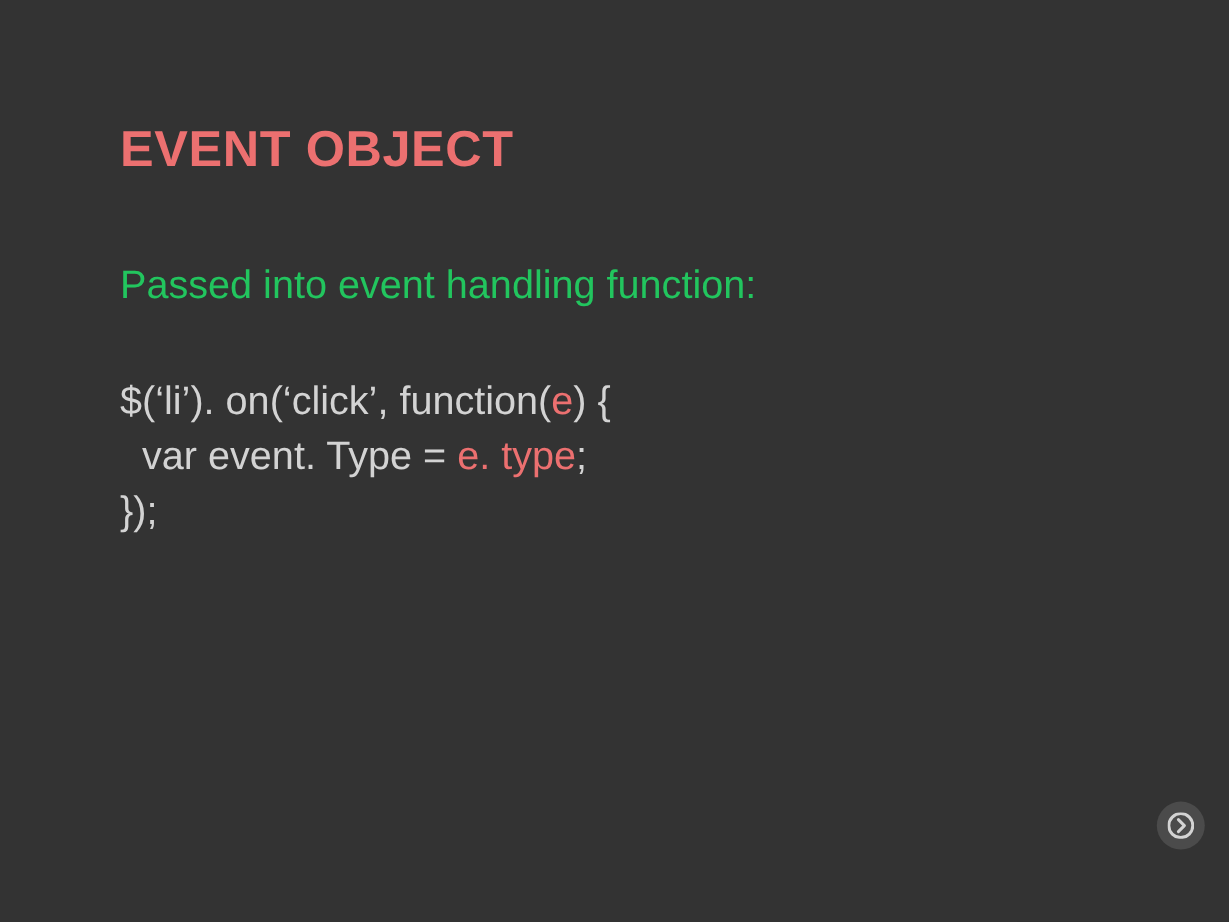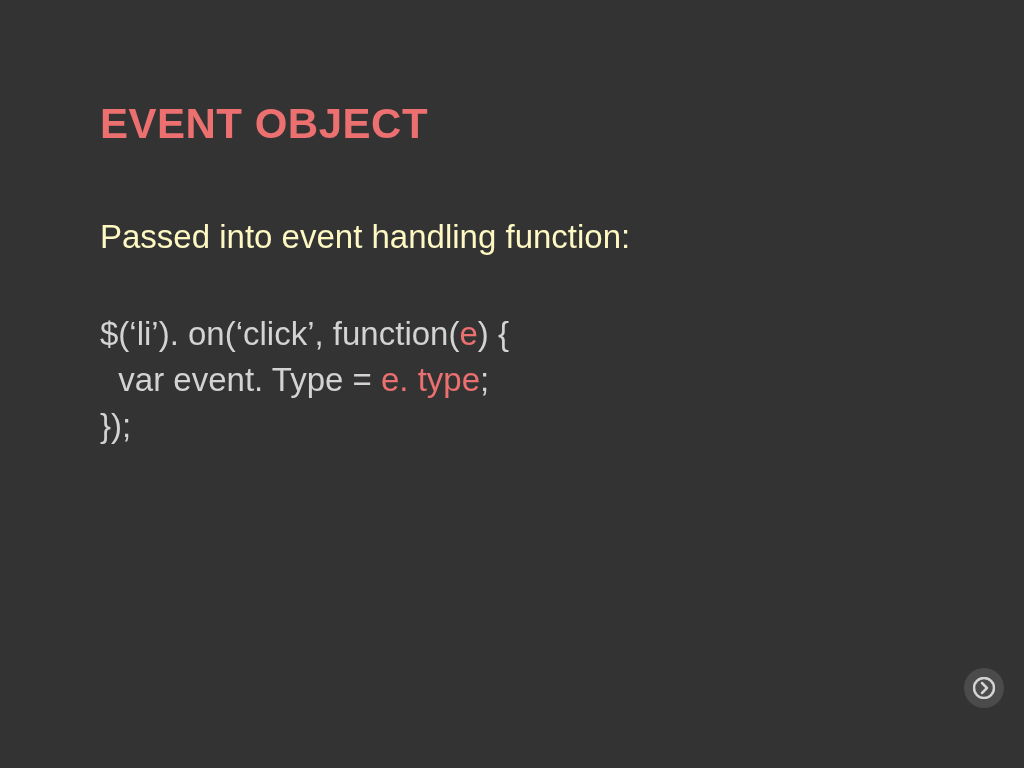--- a/index.html
+++ b/index.html
@@ -19,21 +19,21 @@
     padding: 100px 100px 0 100px;
   }
   .title {
     color: #ec7070;
     font-size: 42px;
     font-weight: 700;
     letter-spacing: 0.5px;
     margin: 0 0 70px 0;
   }
   .subtitle {
-    color: #fef9c3;
+    color: #22c55e;
     font-size: 33px;
     font-weight: 400;
     margin: 0 0 55px 0;
   }
   .code {
     font-family: Liberation Sans, sans-serif;
     font-size: 33px;
     color: #d3d3d3;
     line-height: 1.4;
     white-space: pre;

